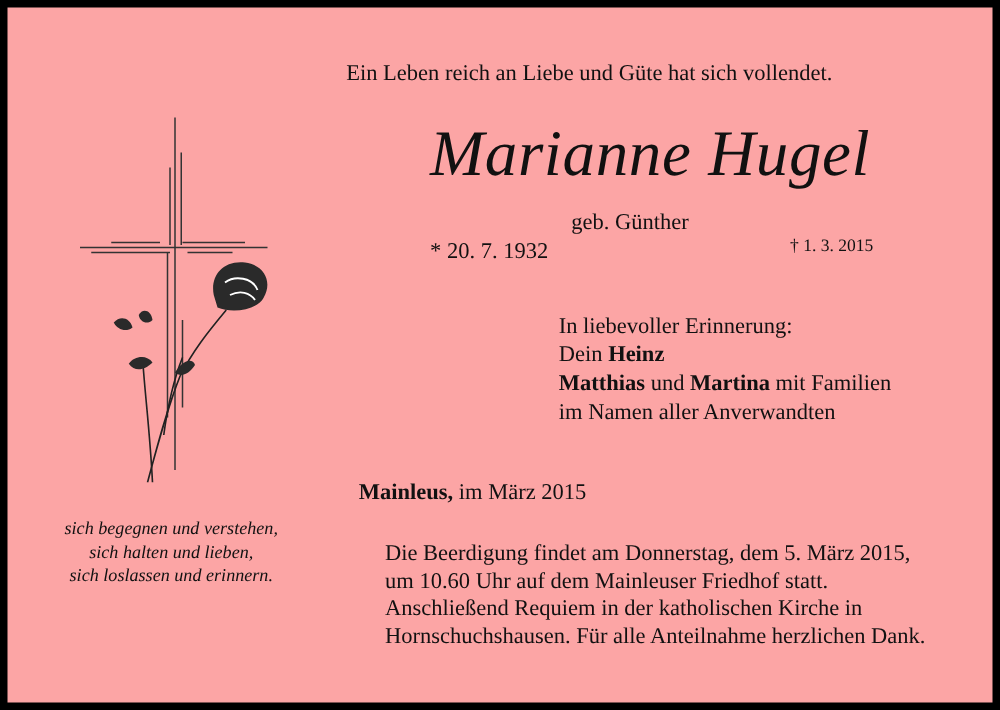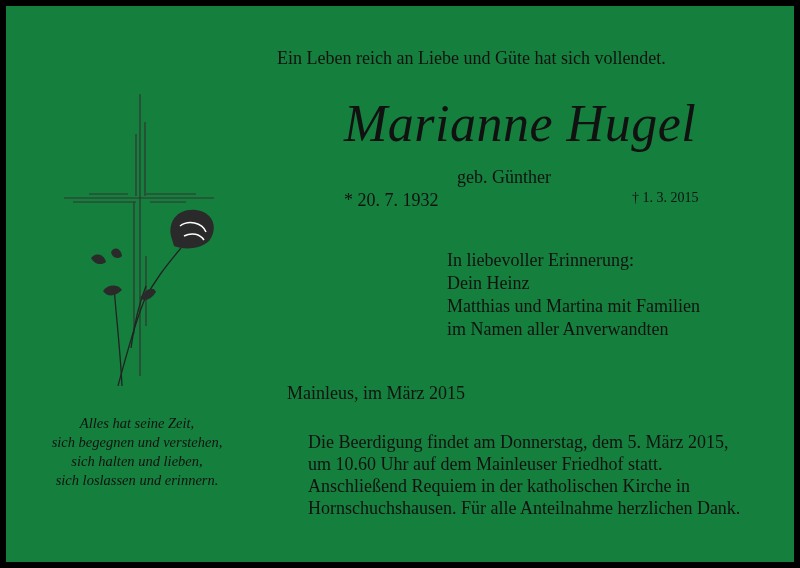--- a/index.html
+++ b/index.html
@@ -3,37 +3,37 @@
 <meta charset="utf-8">
 <style>
   html, body { margin: 0; padding: 0; }
   body {
     width: 800px; height: 568px; background: #000;
     position: relative; overflow: hidden;
     font-family: "Liberation Serif", serif; color: #111;
   }
   .card {
     position: absolute; left: 6px; top: 6px; width: 788px; height: 556px;
-    background: #15803d; box-sizing: border-box;
+    background: #fca5a5; box-sizing: border-box;
   }
   .abs { position: absolute; white-space: nowrap; }
   .motto { left: 271px; top: 42px; font-size: 18px; }
   .name { left: 338px; top: 88px; font-size: 52px; font-style: italic; letter-spacing: 0.5px; text-align: center; }
   .maiden { left: 451px; top: 161px; font-size: 18px; }
   .born { left: 338px; top: 184px; font-size: 18px; }
   .died { left: 626px; top: 184px; font-size: 14px; }
   .mourners { left: 441px; top: 243px; font-size: 18px; line-height: 23px; }
   .place { left: 281px; top: 377px; font-size: 18px; }
   .funeral { left: 272px; top: 425px; font-size: 18px; line-height: 22px; margin-left: 30px; }
   .poem {
     left: 20px; top: 408px; width: 222px; text-align: center;
     font-size: 14.5px; font-style: italic; line-height: 19px; white-space: normal;
   }
   .line { display: block; }
-  b { font-weight: normal; }
+  b { font-weight: bold; }
   .art { position: absolute; left: 50px; top: 80px; }
 </style>
 </head>
 <body>
 
 <div class="card">
 
   <svg class="art" width="170" height="300" viewBox="0 0 170 300">
     <g stroke="#333" stroke-width="1.2" fill="none">
       <line x1="84" y1="8" x2="84" y2="290"></line>
@@ -81,18 +81,17 @@
   <div class="abs place"><b>Mainleus,</b><span> im März 2015</span></div>
 
   <div class="abs funeral">
     <span class="line">Die Beerdigung findet am Donnerstag, dem 5. März 2015,</span>
     <span class="line">um 10.60 Uhr auf dem Mainleuser Friedhof statt.</span>
     <span class="line">Anschließend Requiem in der katholischen Kirche in</span>
     <span class="line">Hornschuchshausen. Für alle Anteilnahme herzlichen Dank.</span>
   </div>
 
   <div class="abs poem">
-    <span class="line">Alles hat seine Zeit,</span>
     <span class="line">sich begegnen und verstehen,</span>
     <span class="line">sich halten und lieben,</span>
     <span class="line">sich loslassen und erinnern.</span>
   </div>
 </div>
 
 </body></html>

